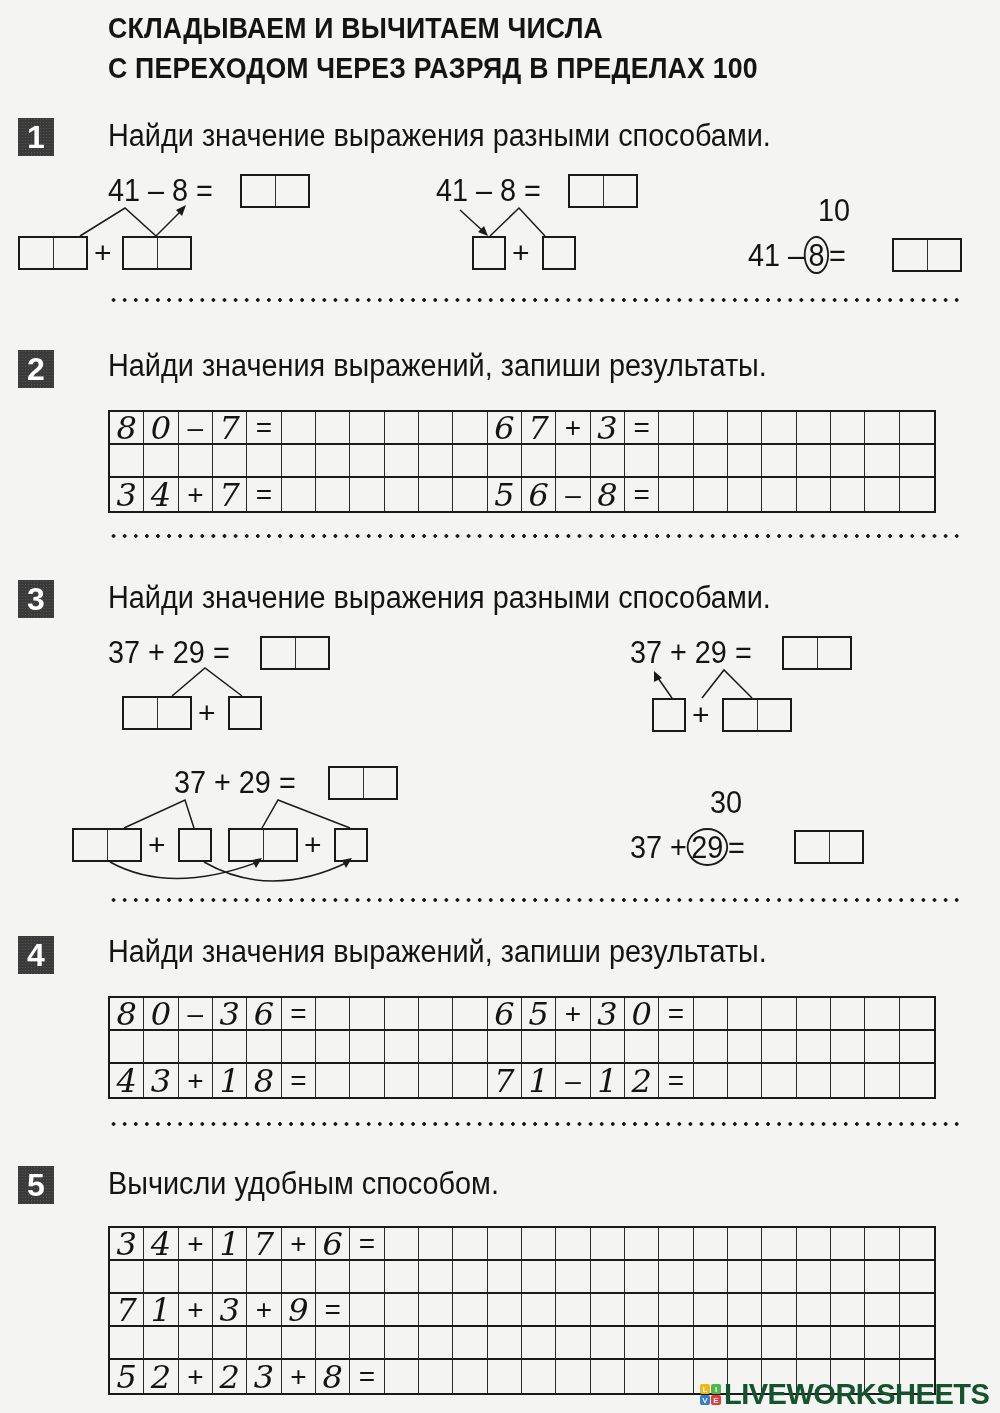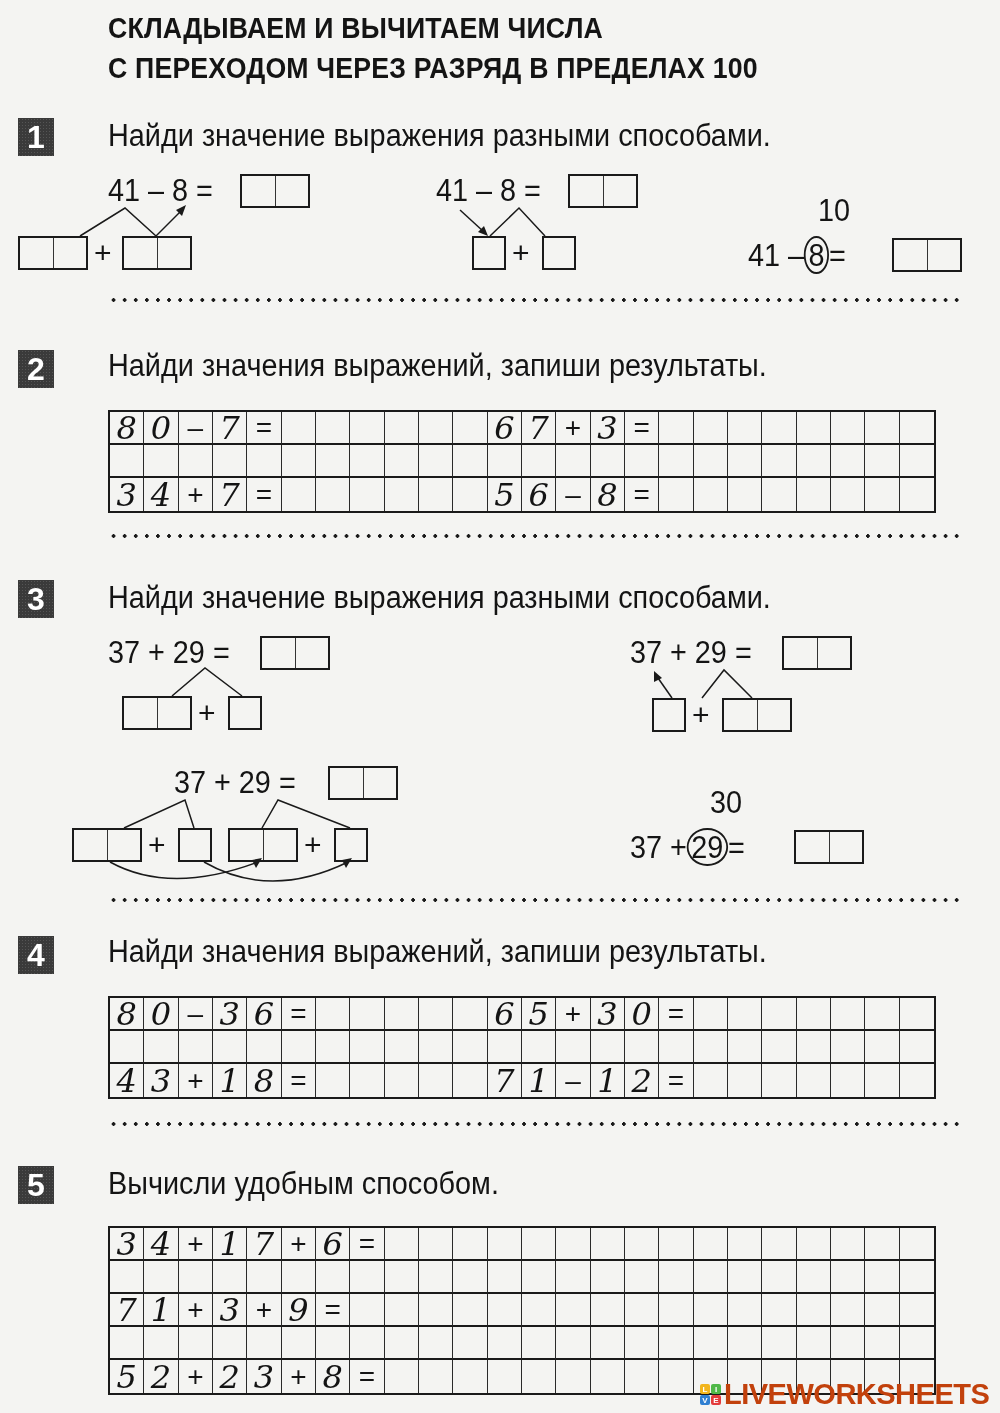--- a/index.html
+++ b/index.html
@@ -25,21 +25,21 @@
     font-family:"DejaVu Serif",serif;font-style:italic;font-size:32px;display:flex;align-items:center;justify-content:center;line-height:1;}
   .grid .g.op{font-style:normal;font-family:"Liberation Sans",sans-serif;font-size:28px;}
   .grid .g:nth-child(24n){border-right:none;}
   .grid .g.lastrow{border-bottom:none;}
   .grid .g.thick-b{border-bottom:2px solid #1a1a1a;}
   .circle{display:inline-block;border:2px solid #1a1a1a;border-radius:50%;padding:0 3px;line-height:34px;}
   svg{position:absolute;overflow:visible;}
   .logo{left:700px;top:1378px;display:flex;align-items:center;}
   .logo .tiles{display:grid;grid-template-columns:10px 10px;grid-template-rows:10px 10px;gap:1px;margin-right:3px;}
   .logo .tiles span{font-size:8px;font-weight:bold;color:#fff;display:flex;align-items:center;justify-content:center;border-radius:2px;}
-  .logo .word{font-weight:bold;font-size:29px;color:#c2410c;letter-spacing:-0.5px;}
+  .logo .word{font-weight:bold;font-size:29px;color:#14532d;letter-spacing:-0.5px;}
 </style>
 </head>
 <body>
 
 <div class="abs title" style="top:12px;">СКЛАДЫВАЕМ И ВЫЧИТАЕМ ЧИСЛА</div>
 <div class="abs title" style="top:52px;">С ПЕРЕХОДОМ ЧЕРЕЗ РАЗРЯД В ПРЕДЕЛАХ 100</div>
 
 <div class="abs badge" style="top:118px;">1</div>
 <div class="abs task" style="top:118px;">Найди значение выражения разными способами.</div>
 

